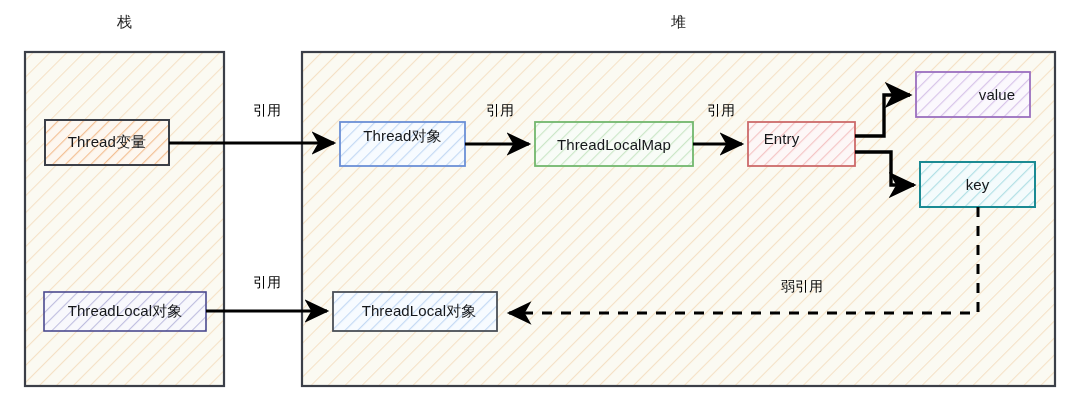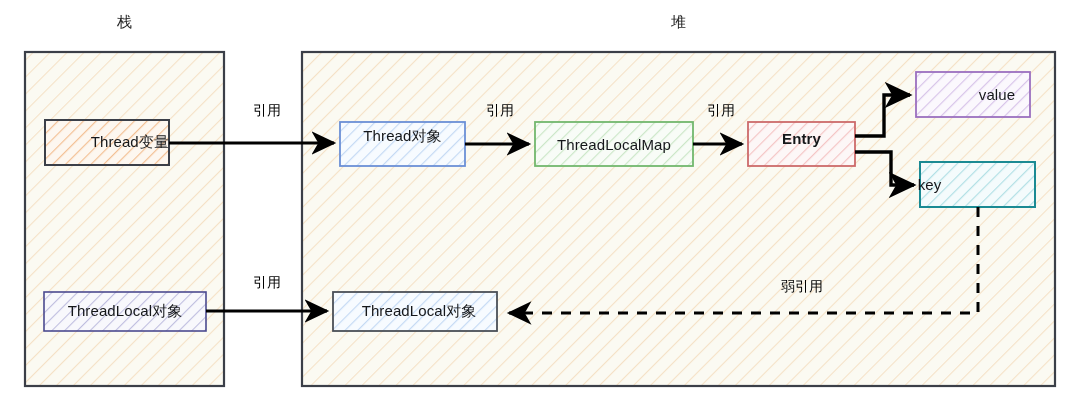--- a/index.html
+++ b/index.html
@@ -183,49 +183,49 @@
     </g>
 
     <g>
       <path d="M 978 207 L 978 313 L 509 313" stroke="#000000" stroke-width="3" fill="none" stroke-dasharray="10 9" stroke-linejoin="miter" marker-end="url(#arrow-dashed)"></path>
     </g>
   </svg>
 
   <div class="region-label" style="left:25px; top:14px; width:199px;">栈</div>
   <div class="region-label" style="left:302px; top:14px; width:753px;">堆</div>
 
-  <div class="node" style="left:45px; top:120px; width:124px; height:45px;justify-content:flex-end;">
+  <div class="node" style="left:45px; top:120px; width:124px; height:45px;">
     <span class="node-label">Thread变量</span>
   </div>
 
   <div class="node" style="left:44px; top:292px; width:162px; height:39px;">
     <span class="node-label">ThreadLocal对象</span>
   </div>
 
   <div class="node" style="left:340px; top:122px; width:125px; height:28px;">
     <span class="node-label">Thread对象</span>
   </div>
 
   <div class="node" style="left:333px; top:292px; width:164px; height:39px;padding-left:8px;">
     <span class="node-label">ThreadLocal对象</span>
   </div>
 
   <div class="node" style="left:535px; top:122px; width:158px; height:44px;justify-content:center;">
     <span class="node-label">ThreadLocalMap</span>
   </div>
 
-  <div class="node" style="left:748px; top:122px; width:107px; height:32px;font-weight:bold;">
+  <div class="node" style="left:728px; top:122px; width:107px; height:32px;">
     <span class="node-label">Entry</span>
   </div>
 
   <div class="node" style="left:916px; top:72px; width:114px; height:45px;margin-left:24px;">
     <span class="node-label">value</span>
   </div>
 
-  <div class="node" style="left:872px; top:162px; width:115px; height:45px;">
+  <div class="node" style="left:920px; top:162px; width:115px; height:45px;">
     <span class="node-label">key</span>
   </div>
 
   <div class="edge-label" style="left:231px; top:103px; width:72px;">引用</div>
   <div class="edge-label" style="left:464px; top:103px; width:72px;">引用</div>
   <div class="edge-label" style="left:685px; top:103px; width:72px;">引用</div>
   <div class="edge-label" style="left:231px; top:275px; width:72px;">引用</div>
   <div class="edge-label" style="left:756px; top:279px; width:92px;">弱引用</div>
 
 </div>

